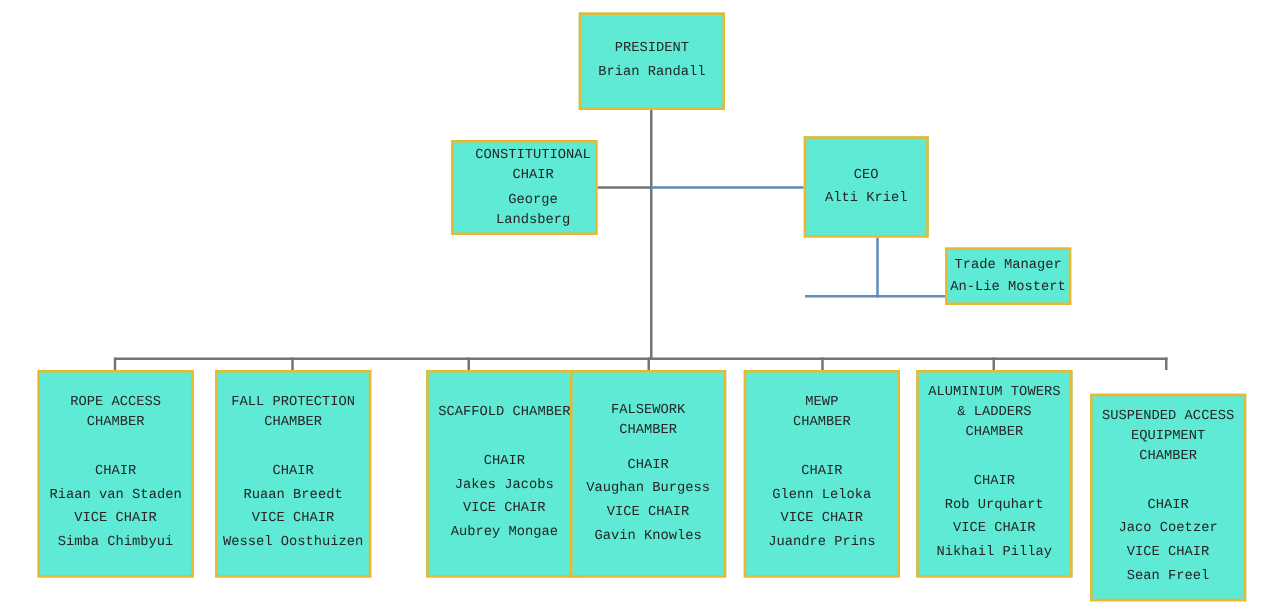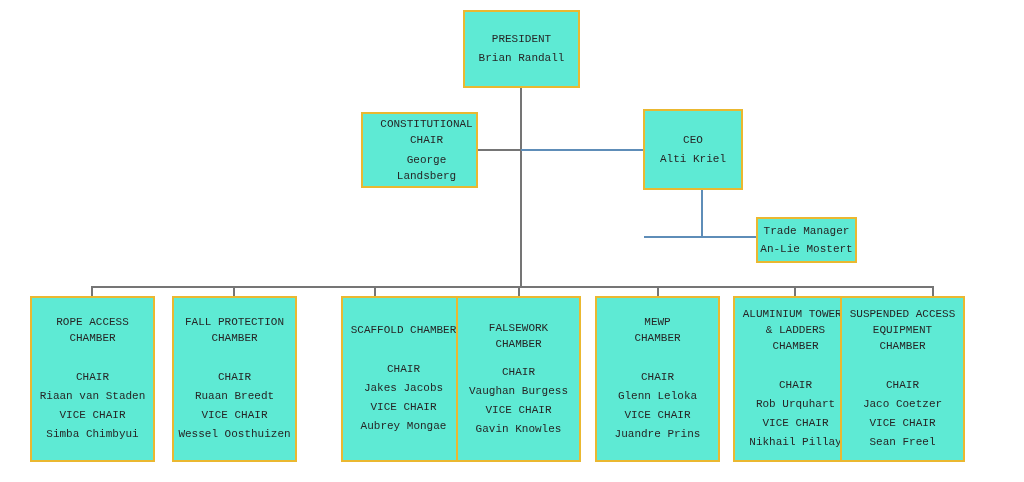--- a/index.html
+++ b/index.html
@@ -25,27 +25,27 @@
     line-height:19px;
     font-family:Liberation Mono, monospace;
   }
   .box .multiline{white-space:pre-line;}
   
   .b-president{left:463px;top:10px;width:117px;height:78px;}
   .b-const{left:361px;top:112px;width:117px;height:76px;line-height:16px;padding-left:14px;}
   .b-const .name{margin-top:4px;}
   .b-ceo{left:643px;top:109px;width:100px;height:81px;}
   .b-qmd{left:545px;top:213px;width:99px;height:47px;line-height:18px;}
-  .b-trade{left:756px;top:217px;width:101px;height:46px;line-height:18px;}
+  .b-trade{left:756px;top:198px;width:101px;height:46px;line-height:18px;}
   
   .chamber{top:296px;width:125px;height:166px;gap:22px;padding:2px;}
   .chamber .box-title{white-space:pre-line;line-height:16px;}
   .chamber .roles{line-height:19px;}
   .c1{left:30px;}  .c2{left:172px;} .c3{left:312px;margin-left:29px;}
-  .c4{left:456px;gap:11px;} .c5{left:595px;} .c6{left:733px;} .c7{left:840px;}
+  .c4{left:456px;gap:11px;} .c5{left:595px;} .c6{left:733px;} .c7{left:872px;margin-top:19px;}
   
   .line{position:absolute;}
   .gray{background:var(--gray,#757575);}
   .blue{background:var(--blue,#5E8DB8);}
   .l-trunk        {left:520px;top:88px;width:2px;height:199px;}
   .l-const-h      {left:478px;top:149px;width:43px;height:2px;}
   .l-ceo-h        {left:521px;top:149px;width:122px;height:2px;}
   .l-ceo-v        {left:701px;top:190px;width:2px;height:48px;}
   .l-mgr-h        {left:644px;top:236px;width:112px;height:2px;}
   .l-dist         {left:92px;top:286px;width:842px;height:2px;}

